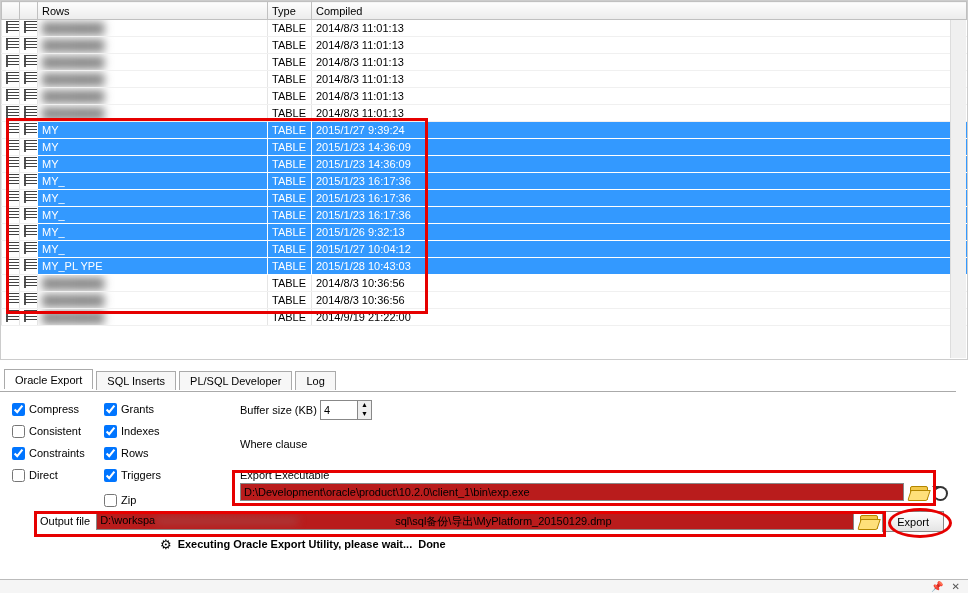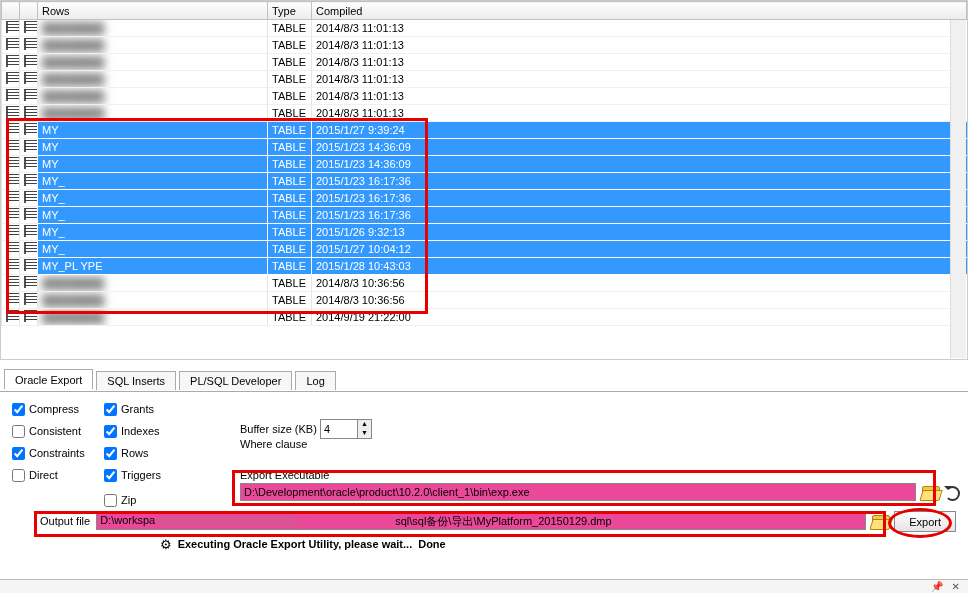--- a/index.html
+++ b/index.html
@@ -19,35 +19,35 @@
 table.grid tr.row td { border-bottom: 1px solid #f0f0f0; }
 table.grid tr.sel td { background: #3399ff; color: #fff; border-bottom:1px solid #fff; border-left:1px solid #fff;}
 table.grid tr.sel td.noic { background:#fff; color:#000; border-bottom:1px solid #f0f0f0; border-left:1px solid #e5e5e5;}
 .tbl-ico { display:inline-block; width:14px; height:12px; background: repeating-linear-gradient(#444 0 1px, transparent 1px 3px), linear-gradient(#555,#555); background-size: 100% 100%, 2px 100%; background-repeat: no-repeat; }
 
 .blur { filter: blur(4px); color:#888; }
 
 .red-box { position:absolute; border:3px solid #e60000; pointer-events:none; }
 .red-oval { position:absolute; border:3px solid #e60000; border-radius:50%; pointer-events:none; }
 
-.bottom { position:absolute; left:0; right:0; top:368px; height:200px; }
+.bottom { position:absolute; left:0; right:12px; top:368px; height:200px; }
 
 .tabstrip { position:relative; height:24px; border-bottom:1px solid #aaa; padding-left:4px; }
 .tab { display:inline-block; padding:3px 10px; border:1px solid #aaa; border-bottom:none; background:#f7f7f7; position:relative; top:2px; margin-right:0px; cursor:default;}
 .tab.active { background:#fff; top:1px; padding-top:4px; }
 
 .panel { padding:8px 10px 4px 10px; position:relative; height:150px; }
 
 .chk { display:flex; align-items:center; gap:4px; margin-bottom:4px; height:18px; }
 .chk input { width:13px; height:13px; }
 
 .lbl { display:inline-block; }
 
 .field { display:flex; align-items:center; gap:6px; }
-.inp { border:1px solid #888; padding:1px 3px; height:18px; background:#ec4899; }
+.inp { border:1px solid #888; padding:1px 3px; height:18px; background:#b91c1c; }
 
 .btn { border:1px solid #888; background:linear-gradient(#fff,#e4e4e4); padding:2px 14px; height:21px; cursor:default; }
 
 .open-ico { display:inline-block; width:18px; height:15px; position:relative; }
 .open-ico::before{ content:""; position:absolute; inset:1px 0 0 0; background:#f3c94b; border:1px solid #b38600; border-radius:2px 2px 0 0;}
 .open-ico::after{ content:""; position:absolute; left:-1px; top:5px; width:18px; height:9px; background:#ffe07a; border:1px solid #b38600; transform:skewX(-18deg); border-radius:0 0 2px 2px;}
 
 .reload-ico { display:inline-block; width:15px; height:15px; border:2px solid #333; border-left-color:transparent; border-radius:50%; position:relative; }
 .reload-ico::after{content:""; position:absolute; left:-3px; top:-2px; border:4px solid transparent; border-top-color:#333;}
 
@@ -267,21 +267,21 @@
           <span>Triggers</span>
         </label>
     </div>
     <div style="position:absolute; left:104px; top:99px;">
       <label class="chk">
           <input type="checkbox" id="c_zip" style="">
           <span>Zip</span>
         </label>
     </div>
 
-    <div style="position:absolute; left:240px; top:6px;margin-top:19px;">
+    <div style="position:absolute; left:240px; top:6px;">
       <div class="lbl">Buffer size (KB)</div>
       <div class="spin" style="margin-top:2px;">
         <input value="4" style="">
         <div class="arrows">
             <span>▲</span>
             <span>▼</span>
           </div>
       </div>
     </div>
 

